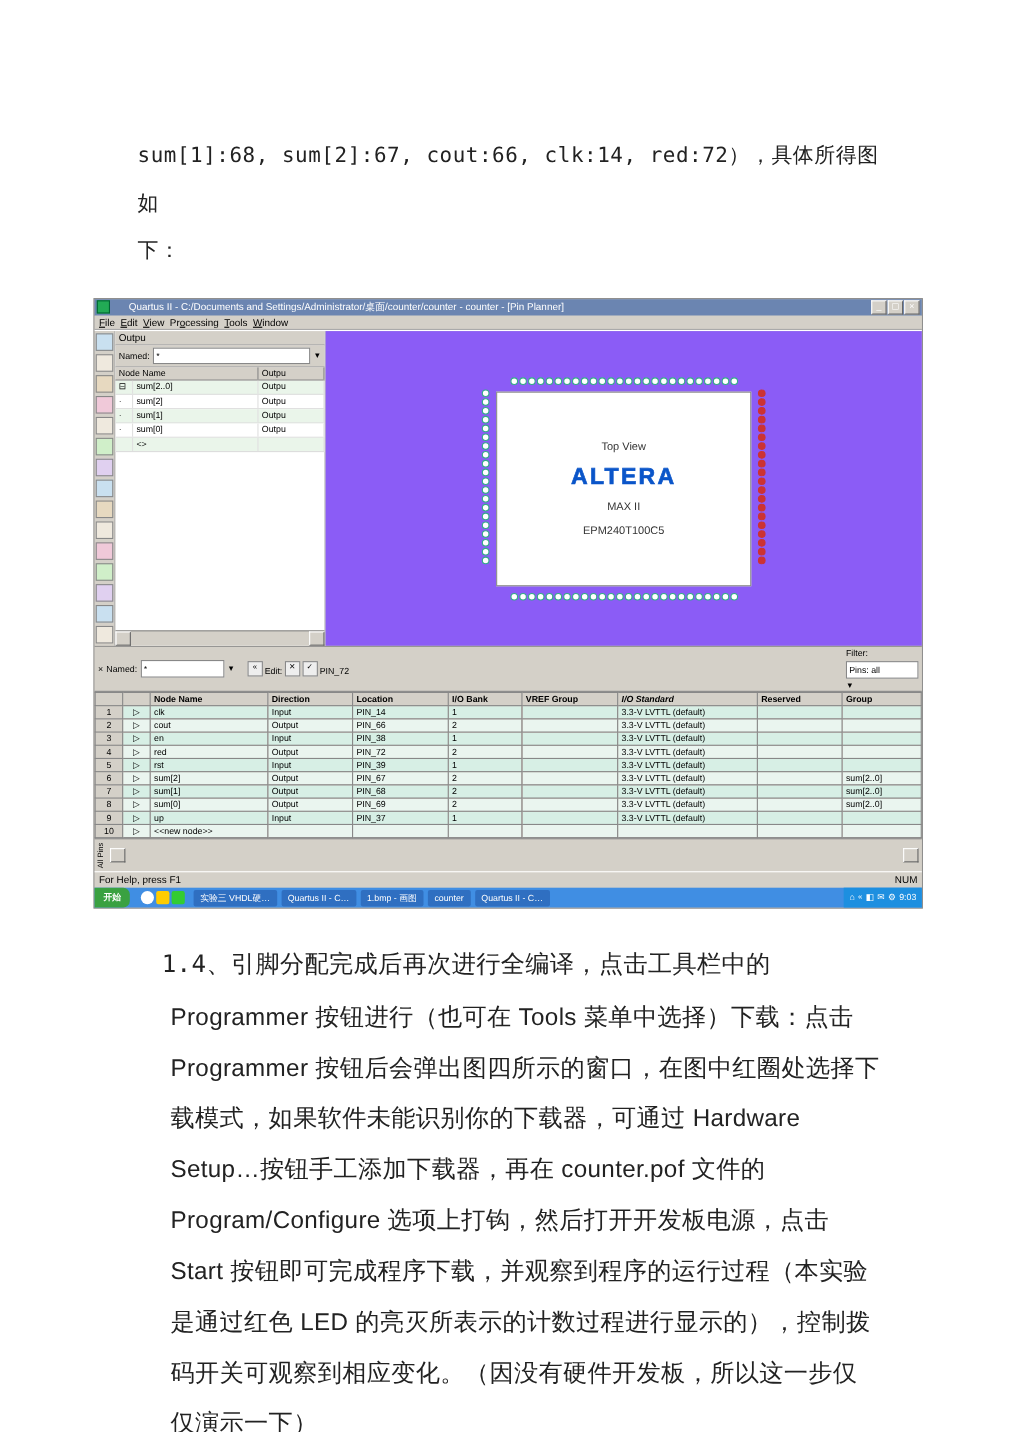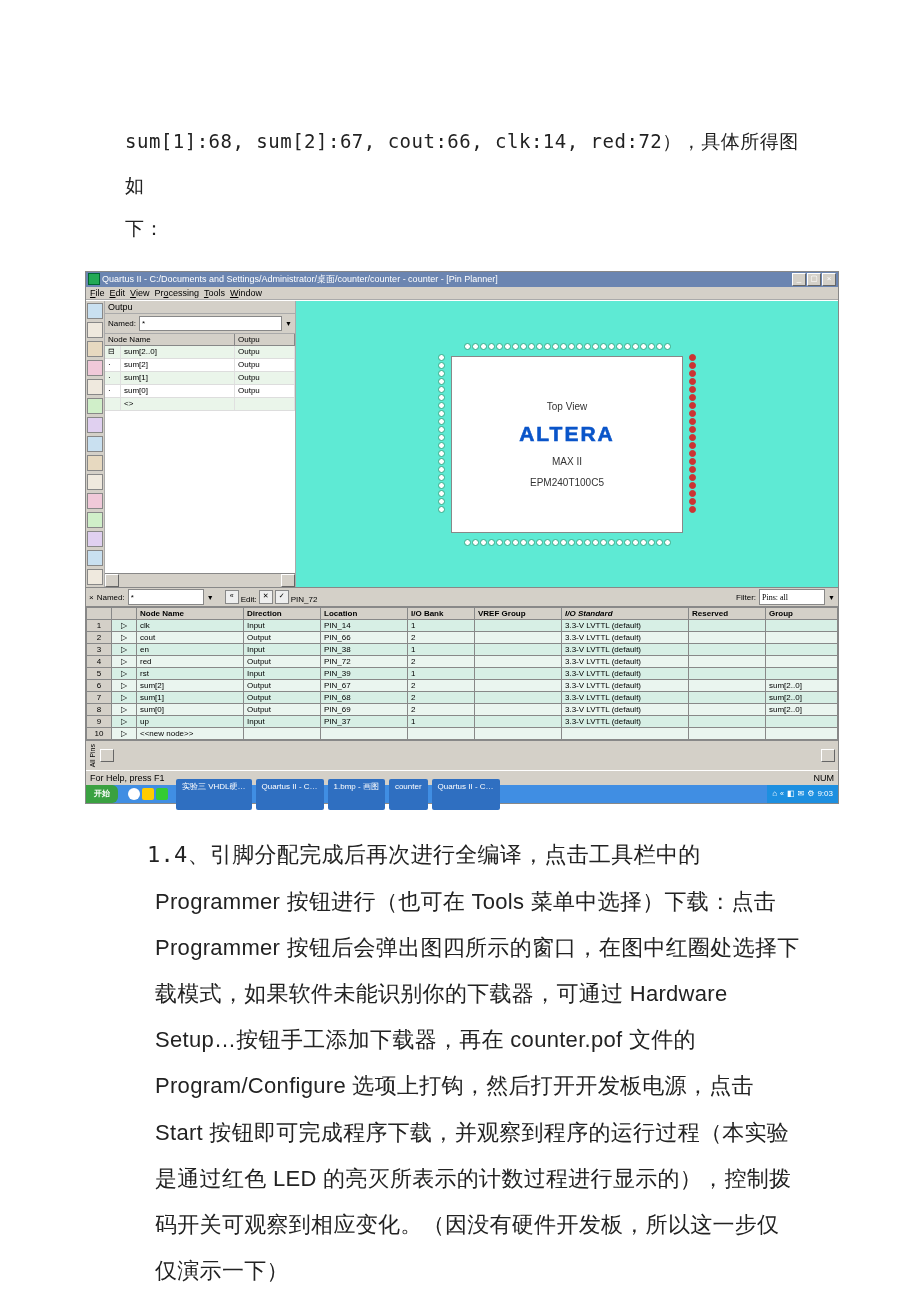--- a/index.html
+++ b/index.html
@@ -37,21 +37,21 @@
   }
   .qtitle {
     background: #6b85b1;
     color: #fff;
     display: flex;
     align-items: center;
     justify-content: space-between;
     padding: 1px 2px;
     font-size: 9px;
   }
-  .qtitle-left { display:flex; gap:2px; }
+  .qtitle-left { display:flex; gap:17px; }
   .qtitle-left .icon { width:10px; height:10px; background:#2a5; border:1px solid #063; }
   .qtitle-btns { display:flex; gap:1px; }
   .qtitle-btn {
     width:12px; height:11px;
     background:#d4d0c8;
     border:1px solid #fff; border-right-color:#666; border-bottom-color:#666;
     font-size:8px; line-height:9px; text-align:center;
   }
   .qmenu {
     display:flex; gap:5px; padding:1px 4px;
@@ -107,21 +107,21 @@
   }
   .tablehead div { border-right:1px solid #888; padding:1px 3px; box-sizing:border-box; }
   .sidepanel-body { flex:1; overflow:hidden; }
   .siderow {
     display:flex; border-bottom:1px solid #ddd; background:#eaf5ea;
   }
   .siderow.alt { background:#fff; }
   .siderow div { padding:0 3px; box-sizing:border-box; border-right:1px solid #e0e0e0; height:12px; line-height:12px; overflow:hidden; }
   .chipcol {
     flex:1;
-    background:#5eead4;
+    background:#8b5cf6;
     position:relative;
     display:flex; align-items:center; justify-content:center;
     min-height:240px;
   }
   .chip {
     width:230px; height:175px;
     border:1px solid #888;
     background:#fff;
     display:flex; flex-direction:column; align-items:center; justify-content:center;
     gap:10px;
@@ -196,21 +196,21 @@
     background:#408ee3;
     height:18px;
     font-size:8px; color:#fff;
   }
   .startbtn {
     background:#3aa141; color:#fff; font-weight:bold;
     padding:0 8px; height:18px; line-height:18px;
     border-radius: 0 6px 6px 0;
   }
   .taskbar .titem {
-    background:#2f6fc1; margin-left:2px; padding:0 6px; height:31px;
+    background:#2f6fc1; margin-left:2px; padding:0 6px; height:15px;
     line-height:15px; border-radius:2px; max-width:90px; overflow:hidden;
   }
   .tray {
     margin-left:auto; background:#1d8fe0; padding:0 5px; height:18px;
     line-height:18px; display:flex; gap:3px; align-items:center;
   }
 
   
   .para {
     font-size: 22px;
@@ -430,23 +430,23 @@
       <span class="lbl">Named:</span>
       <input type="text" value="*" style="">
       <span style="font-size:7px;">▼</span>
       <span class="editlbl">
         <span class="smbtn">«</span>
         <span>Edit:</span>
         <span class="smbtn">✕</span>
         <span class="smbtn">✓</span>
         <span>PIN_72</span>
       </span>
-      <span style="margin-left:auto; display:flex; align-items:center; gap:3px;">
+      <span style="margin-left:auto; display:flex; gap:3px;flex-direction:column;">
         <span>Filter:</span>
-        <input type="text" style="width: 60px; font-family: Liberation Serif, serif;" value="Pins: all">
+        <input type="text" style="width: 60px;" value="Pins: all">
         <span style="font-size:7px;">▼</span>
       </span>
     </div>
     <table class="btab">
       <thead>
             <tr id="pin-head">
               <th class="rowh" style="width: 18px;"></th>
               <th style="width: 18px;"></th>
               <th style="width: 100px;">Node Name</th>
               <th style="width: 70px;">Direction</th>

